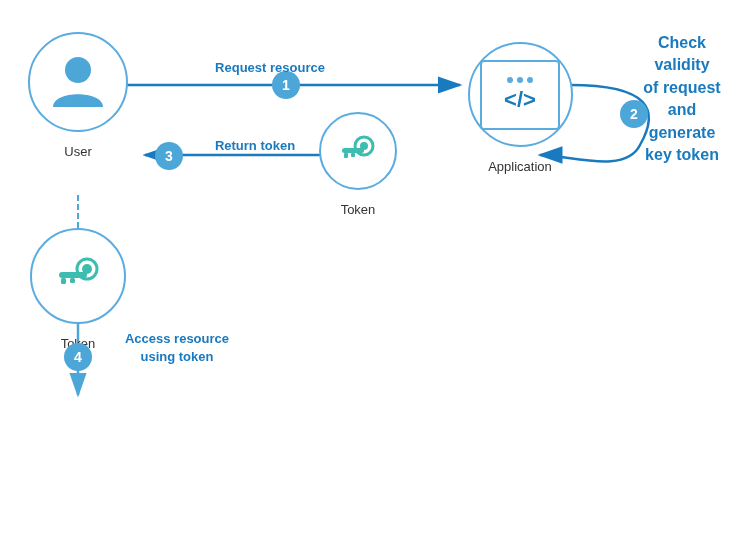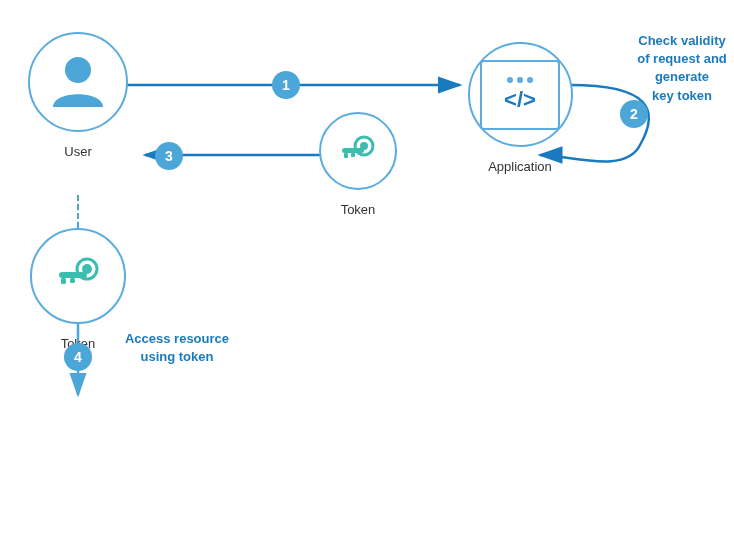--- a/index.html
+++ b/index.html
@@ -184,23 +184,25 @@
   </div>
 
   <div class="step-badge" style="left:155px; top:142px;">
     <span>3</span>
   </div>
 
   <div class="step-badge" style="left:64px; top:343px;">
     <span>4</span>
   </div>
 
-
-  <div class="annotation" style="left:632px; top:32px; width:100px; font-size:13px; line-height:1.4;">
+  <div class="annotation" style="left:190px; top:60px; width:160px;">Request resource</div>
+
+  <div class="annotation" style="left:632px; top:32px; width:100px; font-size:16px; line-height:1.4;">
     Check validity<br>of request and<br>generate<br>key token
   </div>
 
+  <div class="annotation" style="left:190px; top:138px; width:130px;">Return token</div>
 
   <div class="annotation" style="left:102px; top:330px; width:150px; font-size:13px; line-height:1.4;">
     Access resource<br>using token
   </div>
 
 </div>
 
 </body></html>

